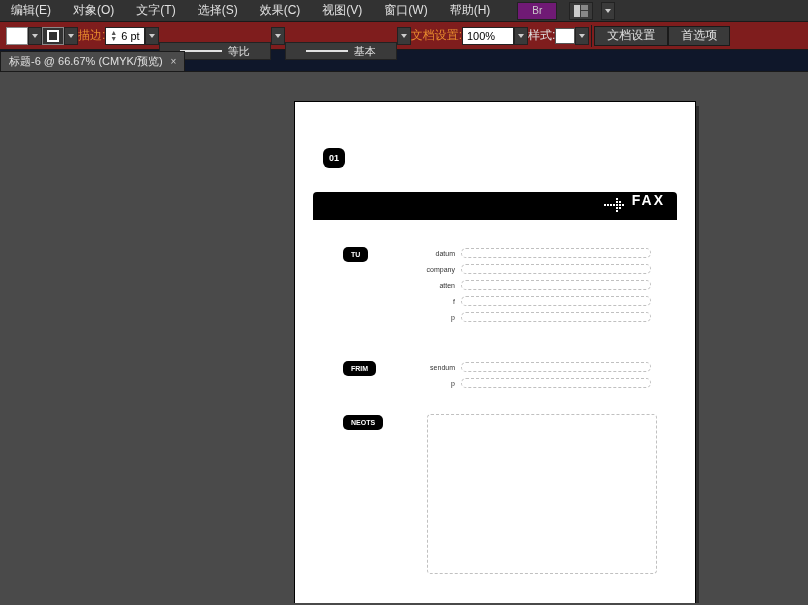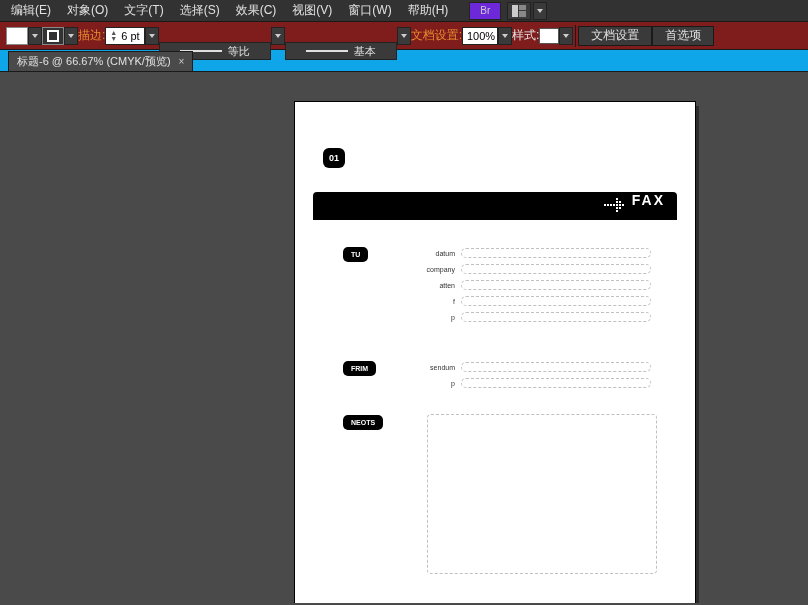--- a/index.html
+++ b/index.html
@@ -13,31 +13,31 @@
     color: #e0e0e0;
     user-select: none;
   }
   .menubar {
     display: flex;
     align-items: center;
     height: 22px;
     background: #323232;
     border-bottom: 1px solid #1a1a1a;
     padding-left: 4px;
-    gap: 2px;
+    gap: 8px;
   }
   .menu-item {
     padding: 2px 7px;
     font-size: 12px;
     color: #e0e0e0;
     cursor: default;
   }
   .menu-icon-btn {
-    width: 32px; height: 18px;
-    background: #6d28d9;
+    width: 40px; height: 18px;
+    background: #701a75;
     border: 1px solid #222;
     margin-left: 12px;
     display:flex;align-items:center;justify-content:center;
     font-size:10px;color:#ccc;
   }
   .panel-btn {
     width: 24px; height: 18px;
     background: #3a3a3a;
     border: 1px solid #222;
     margin-left: 4px;
@@ -90,37 +90,37 @@
   }
   .spinner .arrows { font-size:7px;line-height:6px;color:#555;display:flex;flex-direction:column; }
   .line-dd {
     display:flex;align-items:center;
     height:18px;border:1px solid #222;background:#3a3a3a;
     padding:0 20px;gap:6px;color:#e0e0e0;font-size:11px;margin-top:31px;
   }
   .line-preview{width:42px;height:0;border-top:2px solid #e0e0e0;}
   .opacity-field{
     background:#fff;color:#000;height:18px;border:1px solid #222;
-    font-size:11px;padding:0 4px;width:36px;display:flex;align-items:center;justify-content:space-between;
+    font-size:11px;padding:0 4px;width:52px;display:flex;align-items:center;justify-content:space-between;
   }
   .style-swatch{
     width:20px;height:16px;background:#fff;border:1px solid #555;
   }
   .btn {
     height:20px;background:#3a3a3a;border:1px solid #1a1a1a;
     color:#e0e0e0;font-size:12px;padding:0 12px;display:flex;align-items:center;
   }
   .optbar .sep { width:1px;height:22px;background:#1a1a1a;margin:0 2px; }
 
   .tabbar {
     height: 22px;
-    background: #0ea5e9;
+    background: #0f172a;
     display: flex;
     align-items: flex-end;
-    padding-left: 8px;
+    padding-left: 0;
     border-bottom: 1px solid #1a1a1a;
   }
   .doc-tab {
     background: #4a4a4a;
     color: #e0e0e0;
     font-size: 11px;
     height: 20px;
     display:flex;align-items:center;
     padding: 0 8px;
     border: 1px solid #1a1a1a;

